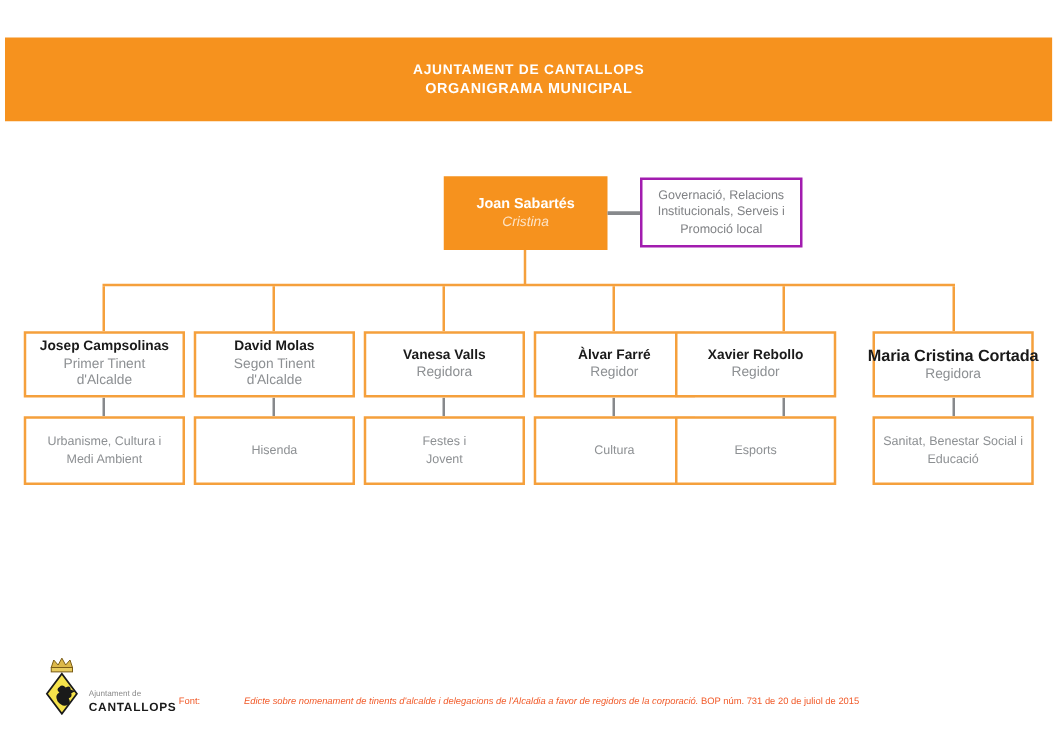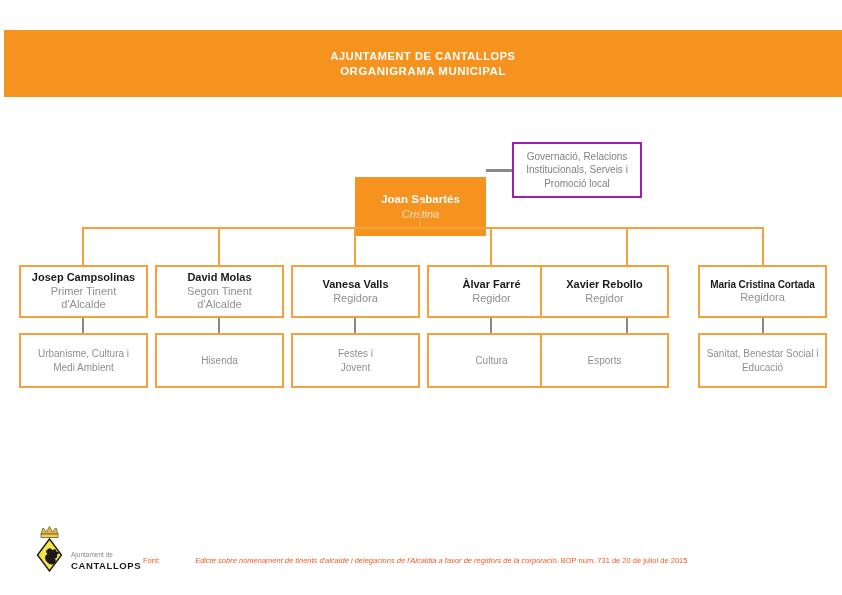--- a/index.html
+++ b/index.html
@@ -14,21 +14,20 @@
     display:flex; flex-direction:column; align-items:center; justify-content:center;
   }
   .header .title { font-size:11px; font-weight:bold; letter-spacing:.6px; line-height:1.15; }
   .header .subtitle { font-size:11.5px; font-weight:bold; letter-spacing:.5px; margin-top:3px; }
 
   
   .mayor-box {
     position:absolute; left:355px; top:141px; width:131px; height:59px;
     background:#F6921E; display:flex; flex-direction:column; align-items:center; justify-content:center;
     text-align:center;
-    margin-top:36px;
   }
   .mayor-box .name { color:#fff; font-weight:bold; font-size:11.5px; line-height:1.3; }
   .mayor-box .role { color:rgba(255,255,255,.75); font-style:italic; font-size:11px; line-height:1.3; }
 
   
   .gov-box {
     position:absolute; left:512px; top:142px; width:130px; height:56px;
     background:#fff; border:2px solid #a21caf;
     display:flex; align-items:center; justify-content:center; text-align:center;
     color:#808285; font-size:10px; line-height:1.35; white-space:pre-line; padding:2px;
@@ -43,21 +42,21 @@
   .gray-drop { position:absolute; top:318px; width:2px; height:15px; background:#87898C; }
 
   
   .col { position:absolute; top:265px; width:129px; }
   .member-box {
     width:129px; height:53px; background:#fff; border:2px solid #F5A03C;
     display:flex; flex-direction:column; align-items:center; justify-content:center;
     text-align:center; line-height:1.22;
   }
   .member-box .name { color:#1a1a1a; font-weight:bold; font-size:11px; white-space:nowrap; }
-  .member-box .name.tight { font-size:10px; letter-spacing:-.1px; }
+  .member-box .name.tight { font-size:13px; letter-spacing:-.1px; }
   .member-box .role { color:#8D9093; font-size:11px; white-space:pre-line; }
   .area-box {
     width:129px; height:55px; margin-top:15px; background:#fff; border:2px solid #F5A03C;
     display:flex; align-items:center; justify-content:center; text-align:center;
     color:#8D9093; font-size:10px; line-height:1.35; white-space:pre-line; padding:2px;
   }
 
   
   .logo { position:absolute; left:36px; top:525px; display:flex; align-items:flex-end; }
   .logo-text { margin-left:8px; padding-bottom:4px; }

